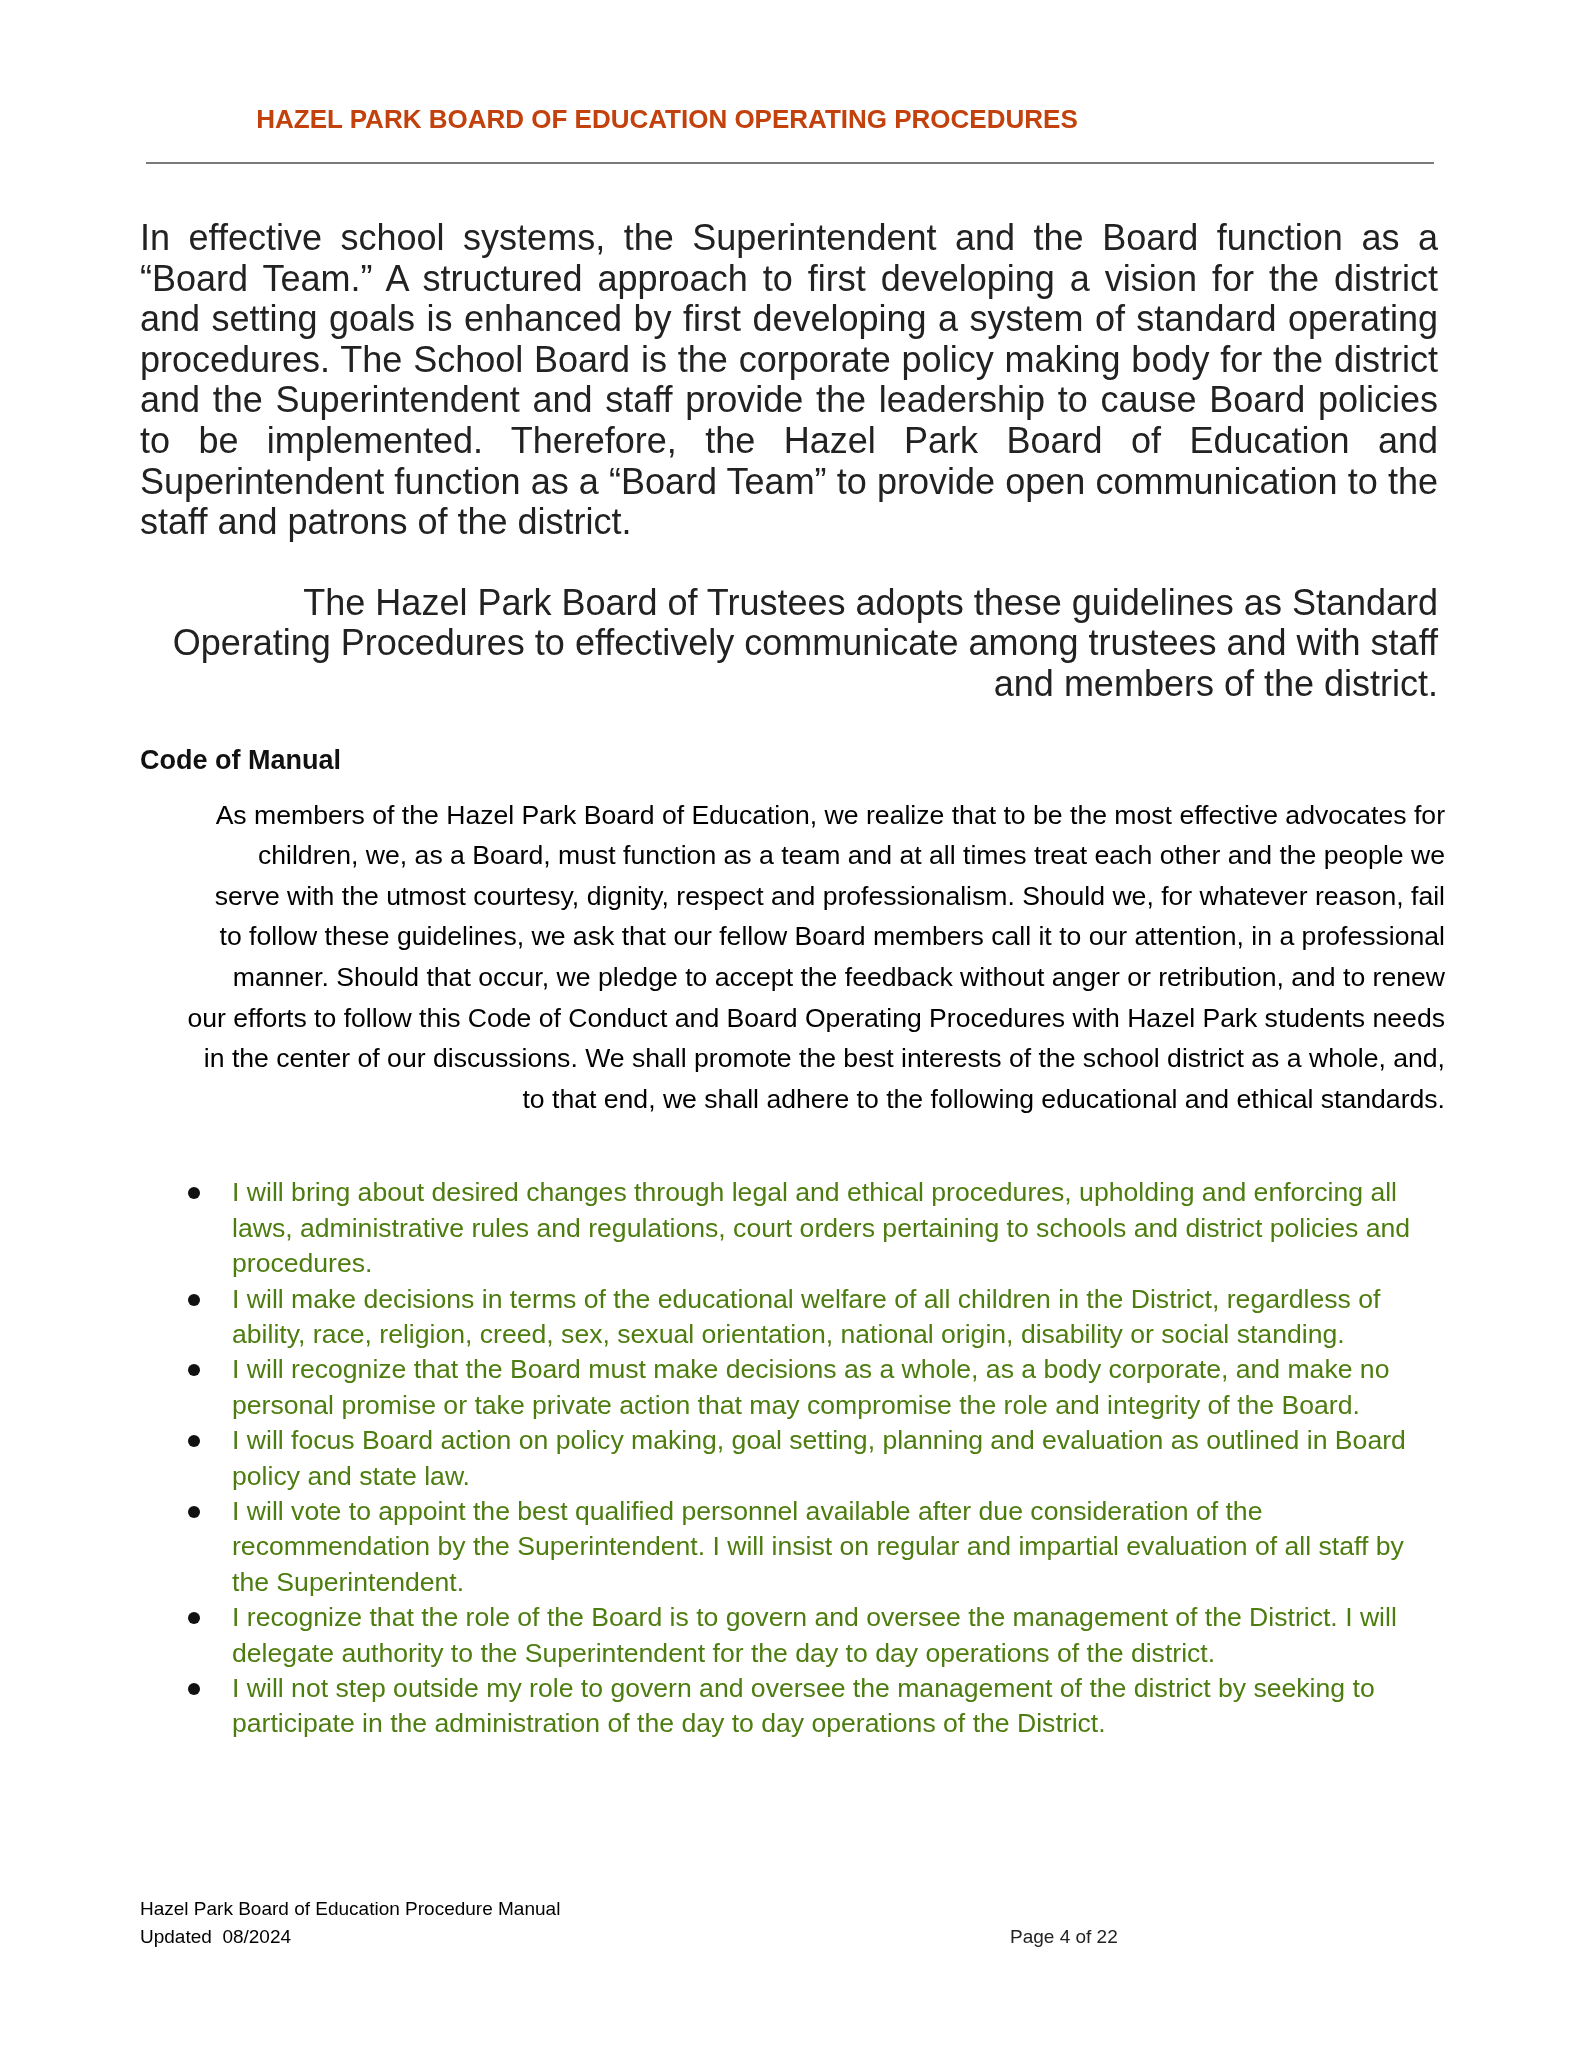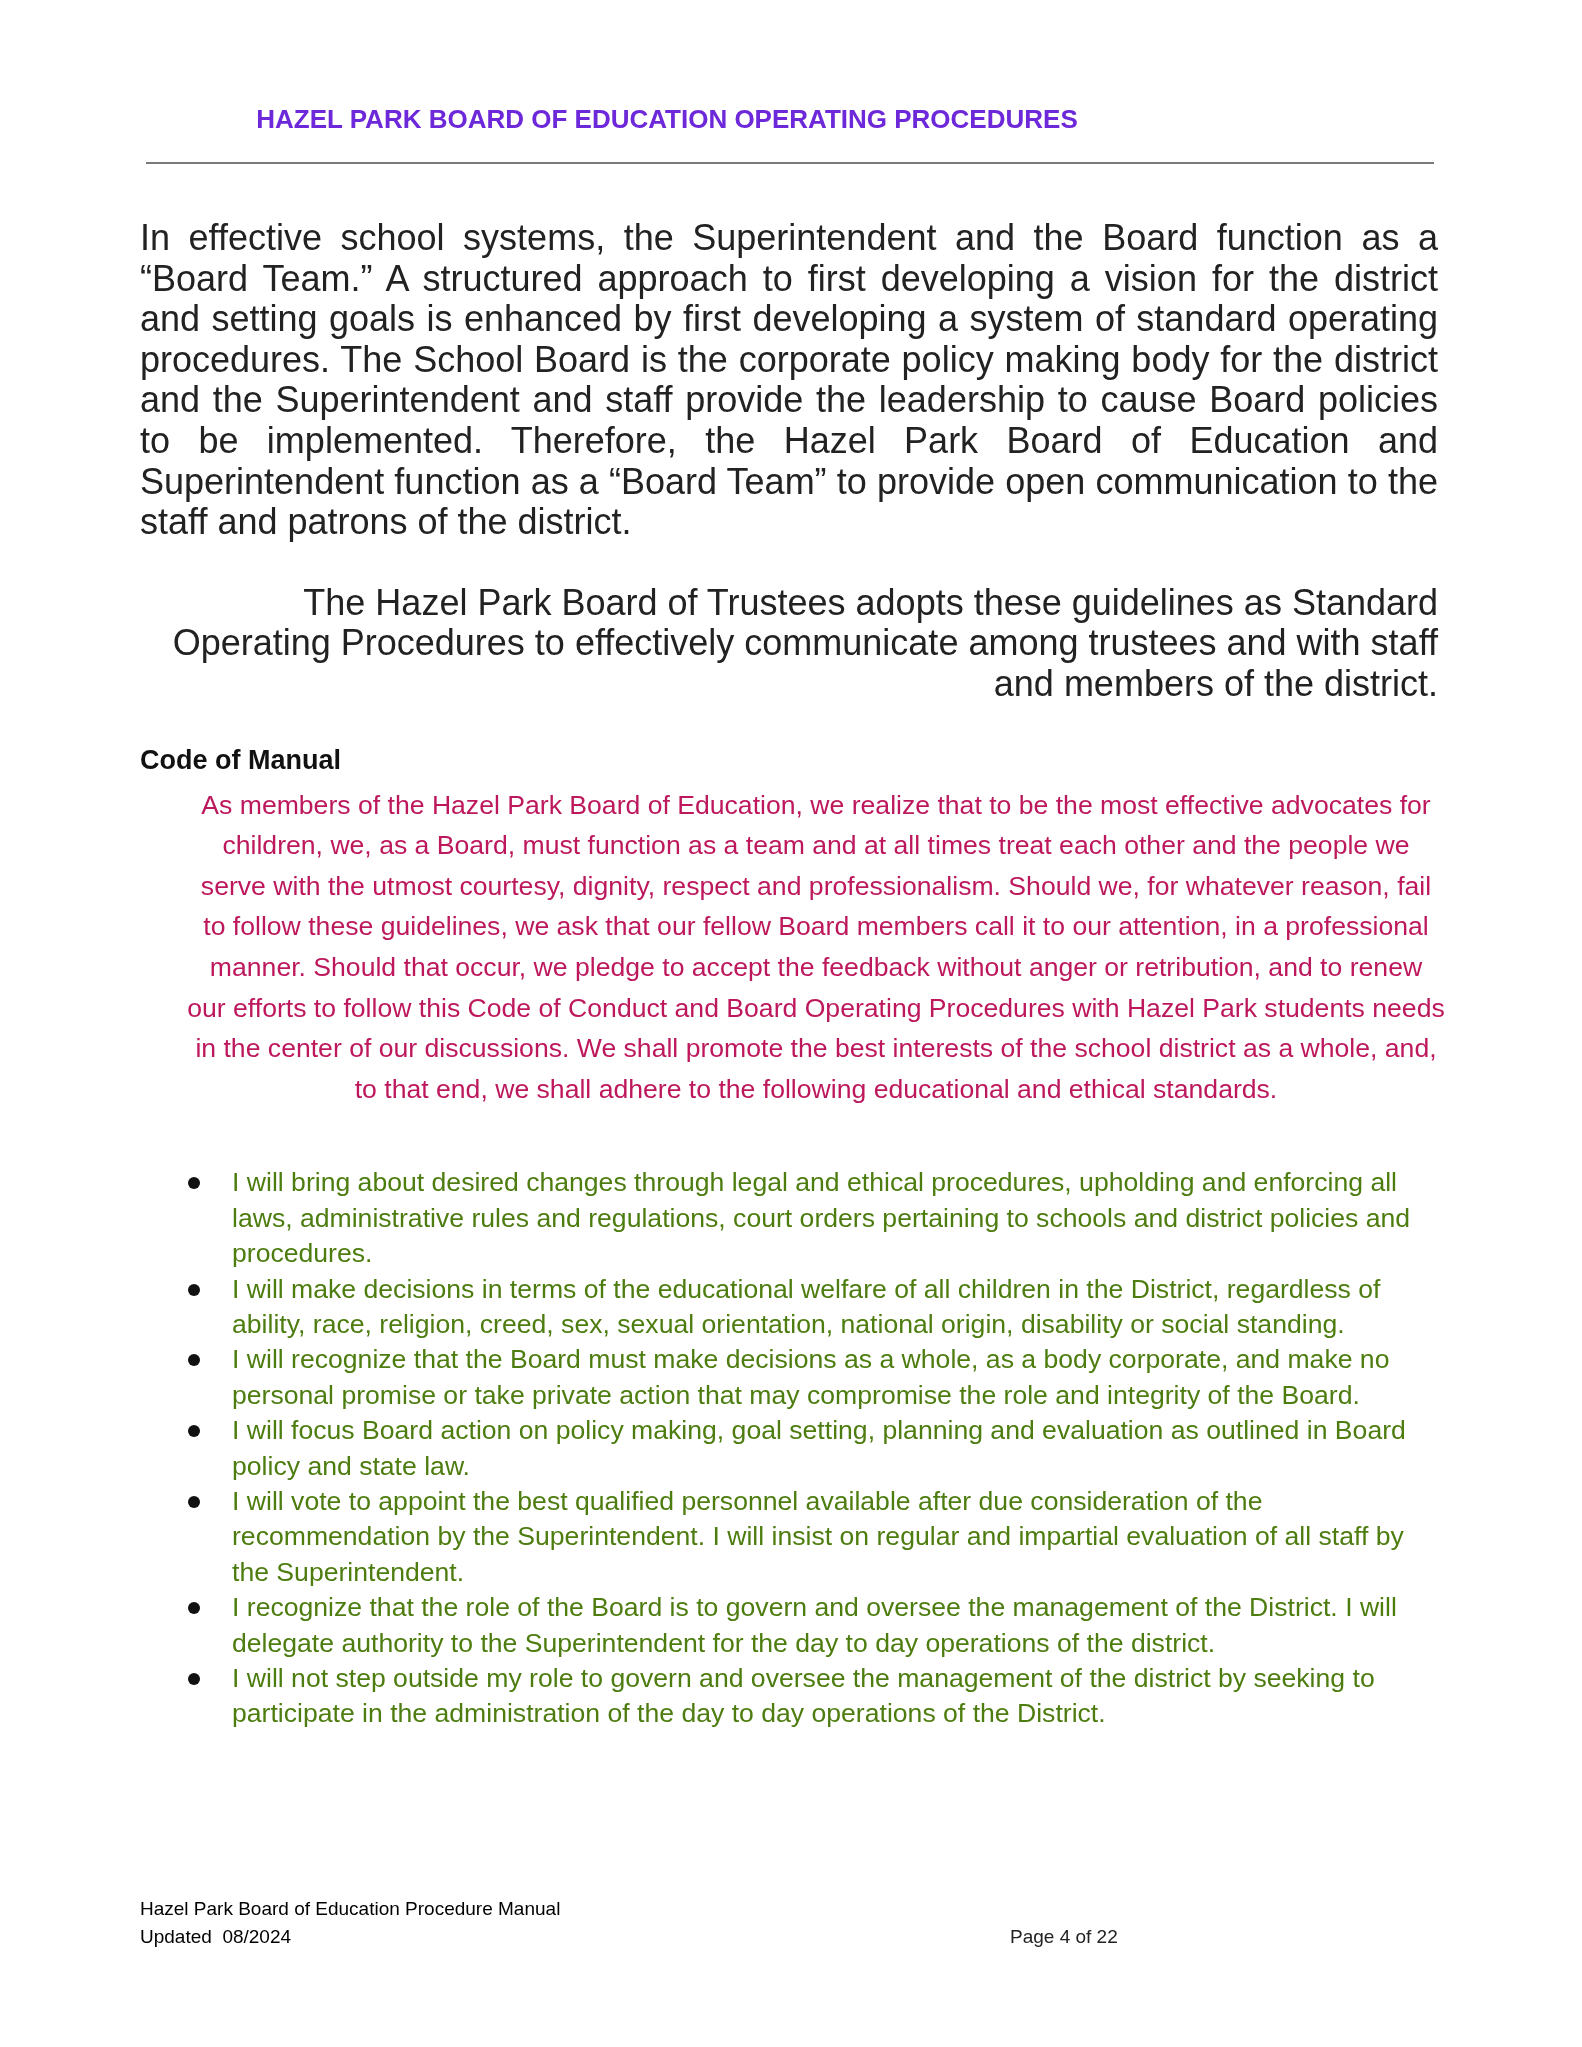--- a/index.html
+++ b/index.html
@@ -16,21 +16,21 @@
       color: #1a1a1a;
     }
     .page-header-title {
       position: absolute;
       left: 0;
       width: 1334px;
       top: 104px;
       text-align: center;
       font-weight: bold;
       font-size: 26px;
-      color: #6d28d9;
+      color: #c2410c;
       letter-spacing: 0px;
     }
     .header-rule {
       position: absolute;
       left: 146px;
       width: 1288px;
       top: 162px;
       height: 2px;
       background: #7a7a7a;
     }
@@ -53,25 +53,25 @@
       text-align: right;
     }
     .section-heading {
       margin: 35px 0 0 0;
       font-size: 27px;
       font-weight: bold;
       line-height: 40px;
       color: #111;
     }
     .ethics-para {
-      margin: 5px 0 0 47px;
+      margin: 15px 0 0 47px;
       font-size: 26.6px;
       line-height: 40.6px;
-      text-align: center;
-      color: #be185d;
+      text-align: right;
+      color: #000000;
       width: 1258px;
     }
     .bullet-list {
       list-style: none;
       margin: 56px 0 0 0;
       padding: 0;
     }
     .bullet-item {
       position: relative;
       padding-left: 92px;

